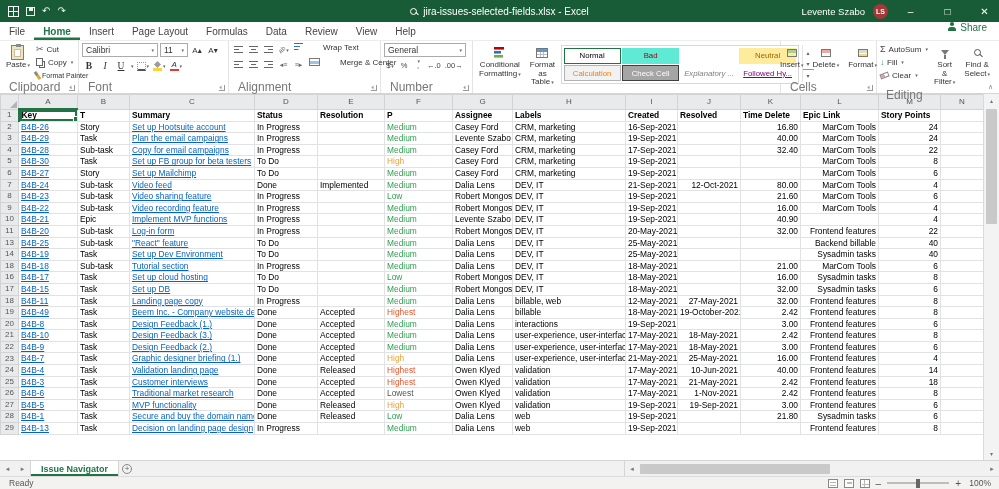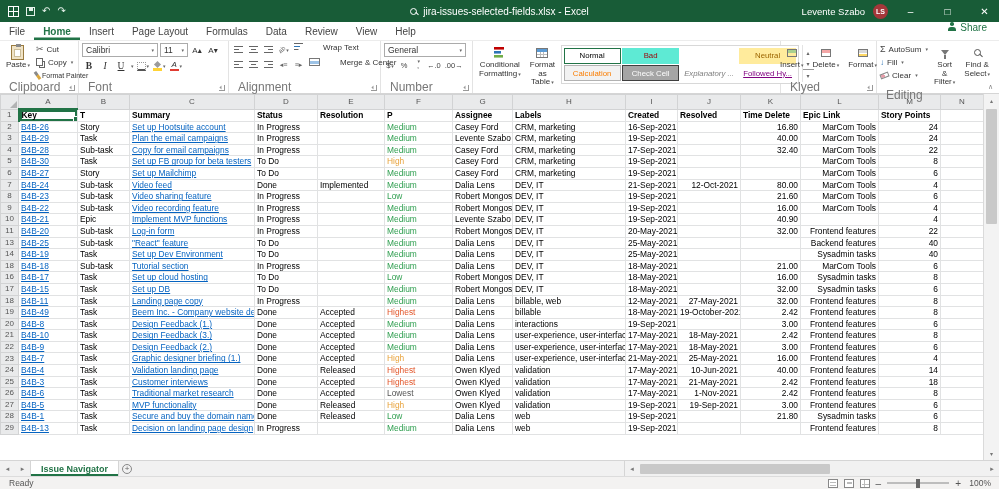--- a/index.html
+++ b/index.html
@@ -390,21 +390,21 @@
             </span>
           <span class="blbl"><span>Delete</span><span class="dd">▾</span></span>
         </div>
         <div class="bigbtn">
           <span class="bicon">
               <i class="ic-format"></i>
             </span>
           <span class="blbl"><span>Format</span><span class="dd">▾</span></span>
         </div>
       </div>
-      <div class="glabel"><span>Klyed</span><i class="launcher"></i></div>
+      <div class="glabel"><span>Cells</span><i class="launcher"></i></div>
     </div>
 
     <div class="rgroup" style="width:118px;border-right:none;">
       <div class="gcontent">
         <div class="smallcol">
           <div class="smallbtn">
               <span class="sigma">Σ</span>
               <span>AutoSum</span>
               <span class="dd">▾</span>
             </div>
@@ -672,21 +672,21 @@
               <td class="">Sub-task</td>
               <td class="link">"React" feature</td>
               <td class="">To Do</td>
               <td class=""></td>
               <td class="" style="color:#2E9E4F">Medium</td>
               <td class="">Dalia Lens</td>
               <td class="">DEV, IT</td>
               <td class="r">25-May-2021</td>
               <td class="r"></td>
               <td class="r"></td>
-              <td class="r">Backend features</td>
+              <td class="r">Backend billable</td>
               <td class="r">40</td>
               <td></td>
             </tr>
             <tr>
               <th class="rowhdr">14</th>
               <td class="link">B4B-19</td>
               <td class="">Task</td>
               <td class="link">Set up Dev Environment</td>
               <td class="">To Do</td>
               <td class=""></td>

